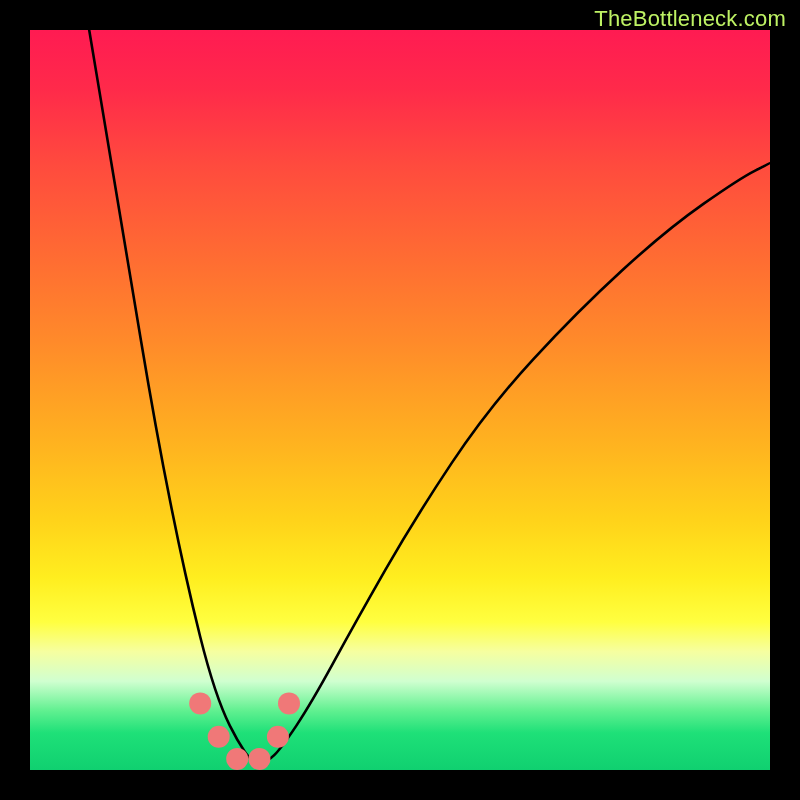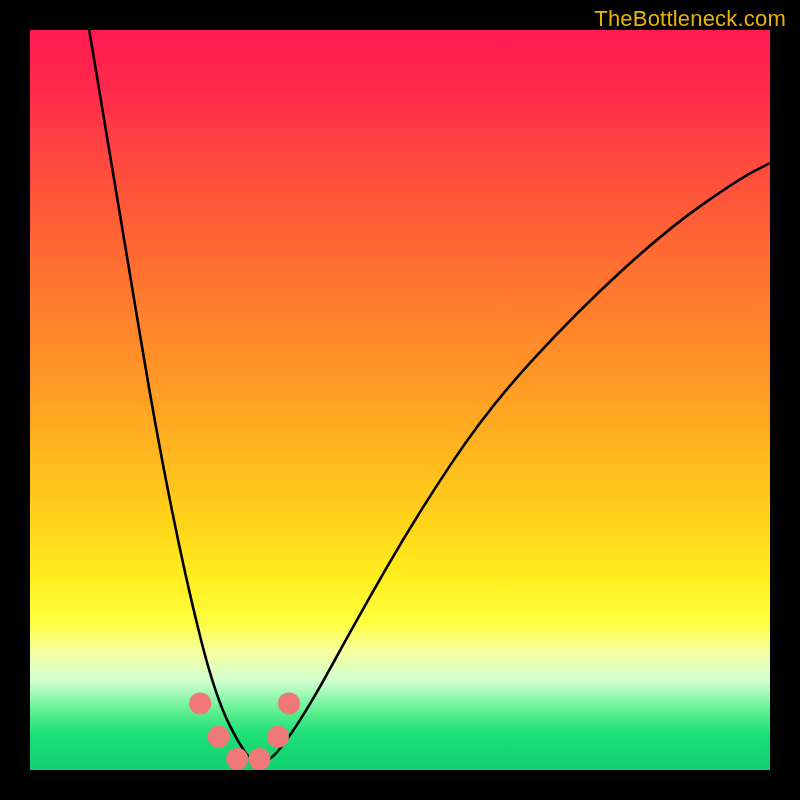--- a/index.html
+++ b/index.html
@@ -15,21 +15,21 @@
     position: relative;
     width: 800px;
     height: 800px;
     background: #000;
   }
   .watermark {
     position: absolute;
     top: 6px;
     right: 14px;
     font-size: 22px;
-    color: #eab308;
+    color: #bef264;
     font-weight: 400;
     letter-spacing: 0.2px;
     user-select: none;
   }
   .plot {
     position: absolute;
     left: 30px;
     top: 30px;
     width: 740px;
     height: 740px;

